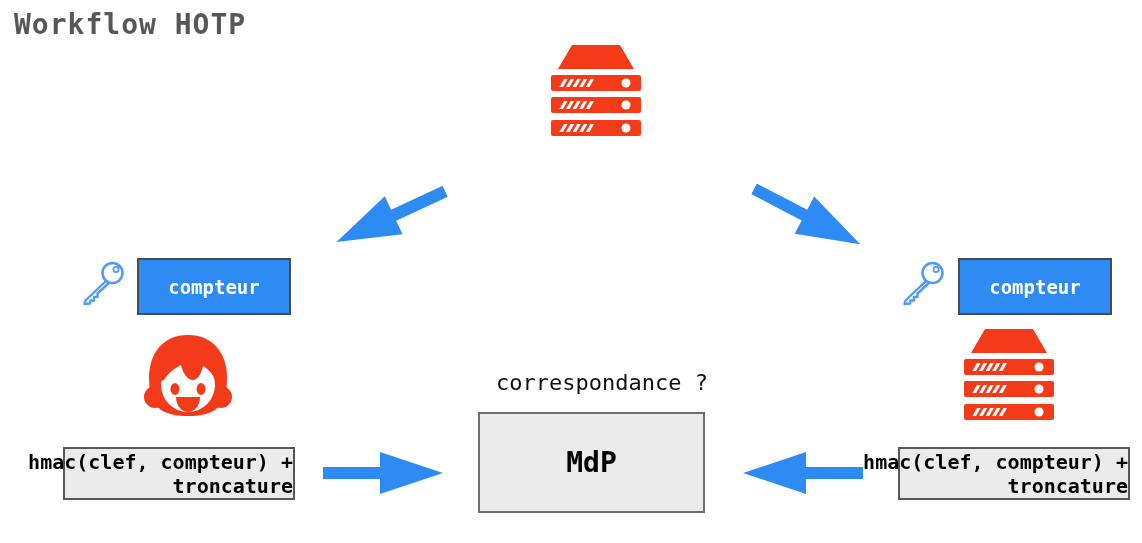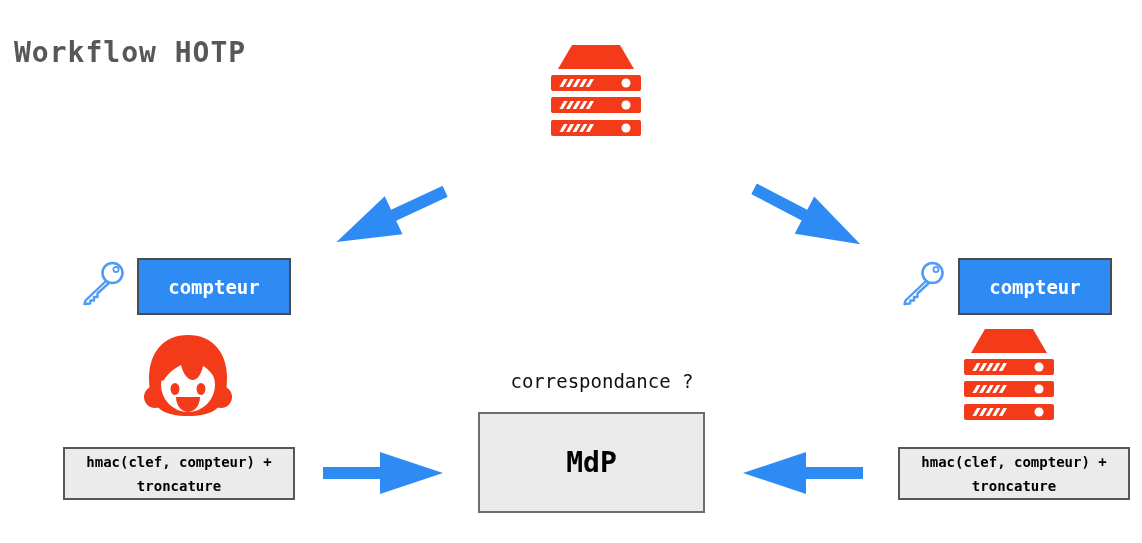--- a/index.html
+++ b/index.html
@@ -16,41 +16,40 @@
   html,body{background:#ffffff;}
   .stage{
     position:relative;width:1142px;height:543px;background:#ffffff;overflow:hidden;
     font-family:"DejaVu Sans Mono","Liberation Mono",monospace;
   }
   .abs{position:absolute;}
   .page-title{
     left:14px;top:8px;
     font-size:28px;font-weight:bold;color:var(--title_gray);letter-spacing:1px;
     white-space:nowrap;
-    margin-top:28px;
   }
   .caption{
     top:150px;left:605px;transform:translateX(-50%);
     font-size:19px;color:var(--text_black);white-space:nowrap;
   }
   .question{
     top:370px;left:602px;transform:translateX(-50%);
-    font-size:19px;color:var(--text_black);white-space:nowrap;
+    font-size:22px;color:var(--text_black);white-space:nowrap;
   }
   .counter-box{
     width:154px;height:57px;background:var(--blue);
     border:2px solid var(--box_border);
     display:flex;align-items:center;justify-content:center;
     color:#ffffff;font-weight:bold;font-size:19px;
   }
   .hmac-box{
     width:232px;height:53px;background:var(--panel_fill);
     border:2px solid var(--title_gray);
-    display:flex;flex-direction:column;align-items:center;justify-content:center;
-    color:#000000;font-weight:bold;font-size:14px;line-height:24px;
+    display:flex;flex-direction:column;align-items:flex-end;justify-content:center;
+    color:#000000;font-weight:bold;font-size:20px;line-height:24px;
     text-align:center;white-space:nowrap;
   }
   .mdp-box{
     left:478px;top:412px;width:227px;height:101px;
     background:var(--panel_fill);border:2px solid var(--panel_border);
     display:flex;align-items:center;justify-content:center;
     color:#000000;font-weight:bold;font-size:28px;
   }
   .arrow{width:122px;height:46px;}
   .arrow svg{display:block;width:100%;height:100%;}

